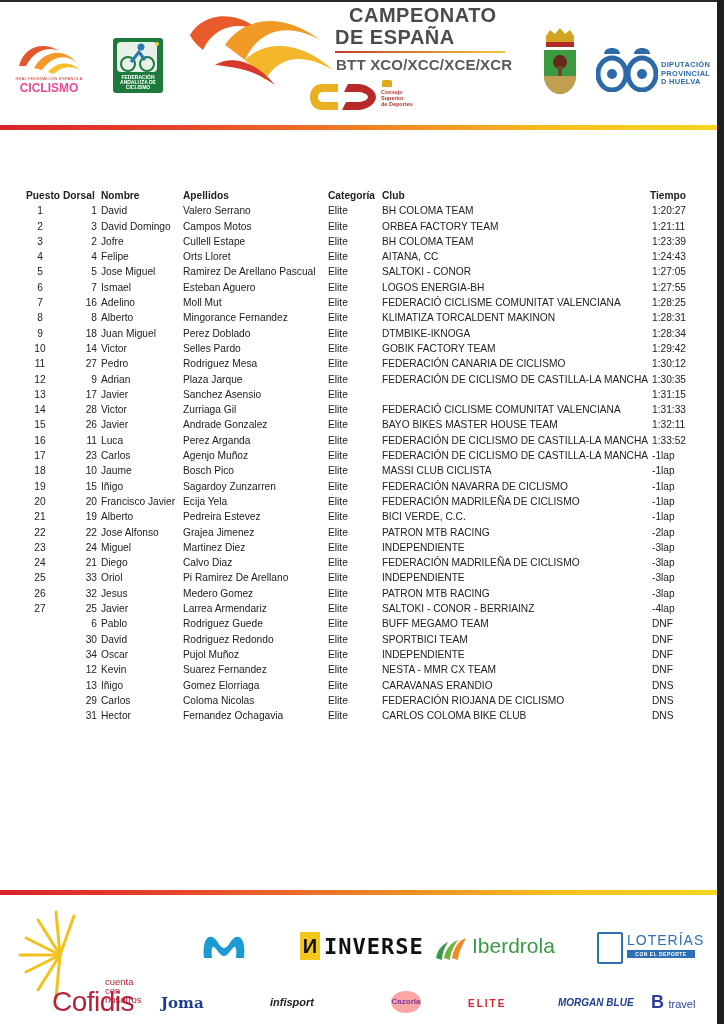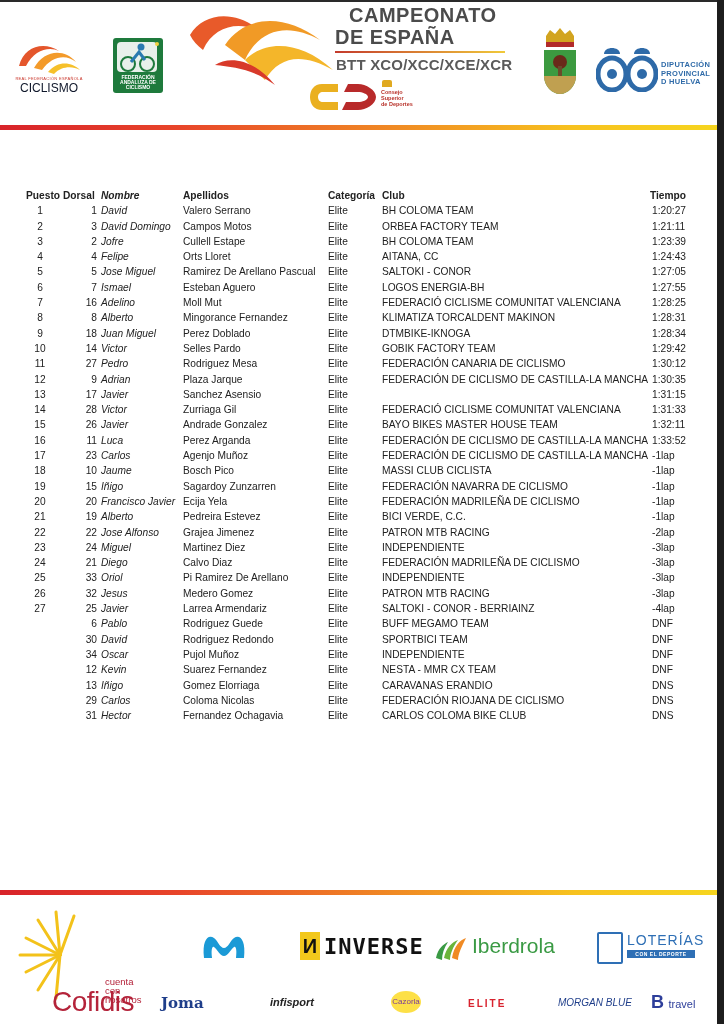--- a/index.html
+++ b/index.html
@@ -8,21 +8,21 @@
   .edge { position:absolute; right:0; top:0; width:7px; height:1024px; background:#1d1d1d; }
   .topedge { position:absolute; left:0; top:0; width:724px; height:2px; background:#2a2a2a; }
   
   .header { position:absolute; left:0; top:0; width:717px; height:126px; }
   .stripe { position:absolute; left:0; height:5px; width:717px;
             background:linear-gradient(90deg,#d8232a 0%,#e8452a 25%,#f08a24 55%,#f7c21f 80%,#f6d51f 100%); }
   .stripe.top { top:125px; }
   .stripe.bottom { top:890px; }
   .rfec { position:absolute; left:14px; top:36px; width:70px; height:60px; }
   .rfec-small { position:absolute; left:0; top:40px; width:70px; font-size:4px; text-align:center; color:#c9352a; letter-spacing:0.3px; }
-  .rfec-name { position:absolute; left:0; top:45px; width:70px; font-size:12px; font-weight:normal; text-align:center; color:#0f172a; }
+  .rfec-name { position:absolute; left:0; top:45px; width:70px; font-size:12px; font-weight:bold; text-align:center; color:#ec4899; }
   .faac { position:absolute; left:113px; top:38px; width:50px; height:55px; background:#1e7a3c; border-radius:3px; }
   .faac-text { position:absolute; left:2px; bottom:3px; width:46px; font-size:5px; line-height:5px; color:#fff; text-align:center; font-weight:bold; }
   .swoosh { position:absolute; left:185px; top:5px; width:150px; height:85px; }
   .title1 { position:absolute; left:335px; top:5px; font-size:20px; font-weight:bold; color:#4b4b4b; letter-spacing:0.5px; line-height:21px;margin-left:14px; }
   .title2 { position:absolute; left:335px; top:27px; font-size:20px; font-weight:bold; color:#4b4b4b; letter-spacing:0.5px; line-height:21px; }
   .title-line { position:absolute; left:335px; top:51px; width:170px; height:2px; background:linear-gradient(90deg,#c43a2c,#f0c93a); }
   .title3 { position:absolute; left:336px; top:56px; font-size:15px; font-weight:bold; color:#5a5a5a; letter-spacing:0.2px; }
   .csd { position:absolute; left:308px; top:80px; width:70px; height:34px; }
   .csd-text { position:absolute; left:381px; top:89px; font-size:5.5px; line-height:6px; color:#b8322a; font-weight:bold; }
   .csd-crown { position:absolute; left:382px; top:80px; width:10px; height:7px; background:#e0a920; border-radius:2px 2px 0 0; }
@@ -31,21 +31,21 @@
   .dip-text { position:absolute; left:661px; top:61px; font-size:7.5px; line-height:8.5px; color:#2e6aa8; font-weight:bold; letter-spacing:0.3px; }
   
   .results { position:absolute; left:0; top:188px; width:717px; }
   .row { position:relative; height:15.3px; font-size:10.2px; line-height:15.3px; }
   .row span { position:absolute; top:0; white-space:nowrap; }
   .row.head span { font-weight:bold; }
   .c-puesto { left:24px; width:36px; text-align:right; }
   .row:not(.head) .c-puesto { left:20px; width:40px; text-align:center; }
   .c-dorsal { left:62px; width:35px; text-align:right; }
   .row.head .c-dorsal { left:63px; width:auto; text-align:left; }
-  .c-nombre { left:101px;font-style:italic; }
+  .c-nombre { left:101px; }
   .c-apellidos { left:183px; }
   .c-categoria { left:328px; }
   .c-club { left:382px; }
   .c-tiempo { left:650px; }
   .row:not(.head) .c-tiempo { left:652px; }
   
   .footer { position:absolute; left:0; top:896px; width:717px; height:128px; }
   .cofidis { position:absolute; left:16px; top:14px; width:135px; height:90px; }
   .cofidis-name { position:absolute; left:36px; top:36px; font-size:28px; color:#b4233a; letter-spacing:-0.5px;margin-top:40px; }
   .cofidis-sub { position:absolute; left:89px; top:67px; font-size:9.5px; line-height:9px; color:#b4233a; }
@@ -55,23 +55,23 @@
   .inv-text { position:absolute; left:24px; top:2px; font-size:22px; font-weight:bold; letter-spacing:1px; color:#111; font-family:"DejaVu Sans Mono", monospace; }
   .iberdrola { position:absolute; left:434px; top:38px; }
   .iber-leaf { position:absolute; left:0; top:2px; width:34px; height:26px; }
   .iber-text { position:absolute; left:38px; top:0; font-size:21px; color:#3a9a44; }
   .loterias { position:absolute; left:597px; top:36px; }
   .lot-icon { position:absolute; left:0; top:0; width:26px; height:32px; border:2px solid #2e6fb5; border-radius:2px; box-sizing:border-box; }
   .lot-text { position:absolute; left:30px; top:0; font-size:14px; font-weight:normal; color:#2e6fb5; letter-spacing:1px; }
   .lot-sub { position:absolute; left:30px; top:18px; width:68px; height:8px; background:#2e6fb5; color:#fff; font-size:5px; line-height:8px; text-align:center; font-weight:bold; letter-spacing:0.5px; }
   .joma { position:absolute; left:161px; top:98px; font-family:"DejaVu Serif", serif; font-weight:bold; font-size:15px; color:#1f3e8a; }
   .infisport { position:absolute; left:270px; top:100px; font-size:11px; font-style:italic; font-weight:bold; color:#222; }
-  .cazorla { position:absolute; left:391px; top:95px; width:30px; height:22px; border-radius:50%; background:#fde047; color:#7a3b9a; font-size:8px; line-height:22px; text-align:center; font-weight:normal; }
+  .cazorla { position:absolute; left:391px; top:95px; width:30px; height:22px; border-radius:50%; background:#fca5a5; color:#7a3b9a; font-size:8px; line-height:22px; text-align:center; font-weight:bold; }
   .elite { position:absolute; left:468px; top:102px; font-size:10px; color:#d8222e; letter-spacing:2px; font-weight:bold; }
-  .morgan { position:absolute; left:558px; top:101px; font-size:10px; font-style:italic; font-weight:normal; color:#1f3e8a; }
+  .morgan { position:absolute; left:558px; top:101px; font-size:10px; font-style:italic; font-weight:bold; color:#1f3e8a; }
   .btravel { position:absolute; left:651px; top:96px; }
   .btravel .b { font-size:18px; font-weight:bold; color:#2d3e9a; }
   .btravel .t { font-size:11px; color:#2d3e9a; }
 </style>
 </head>
 <body>
 
 <div class="topedge"></div>
 
 <div class="header">

